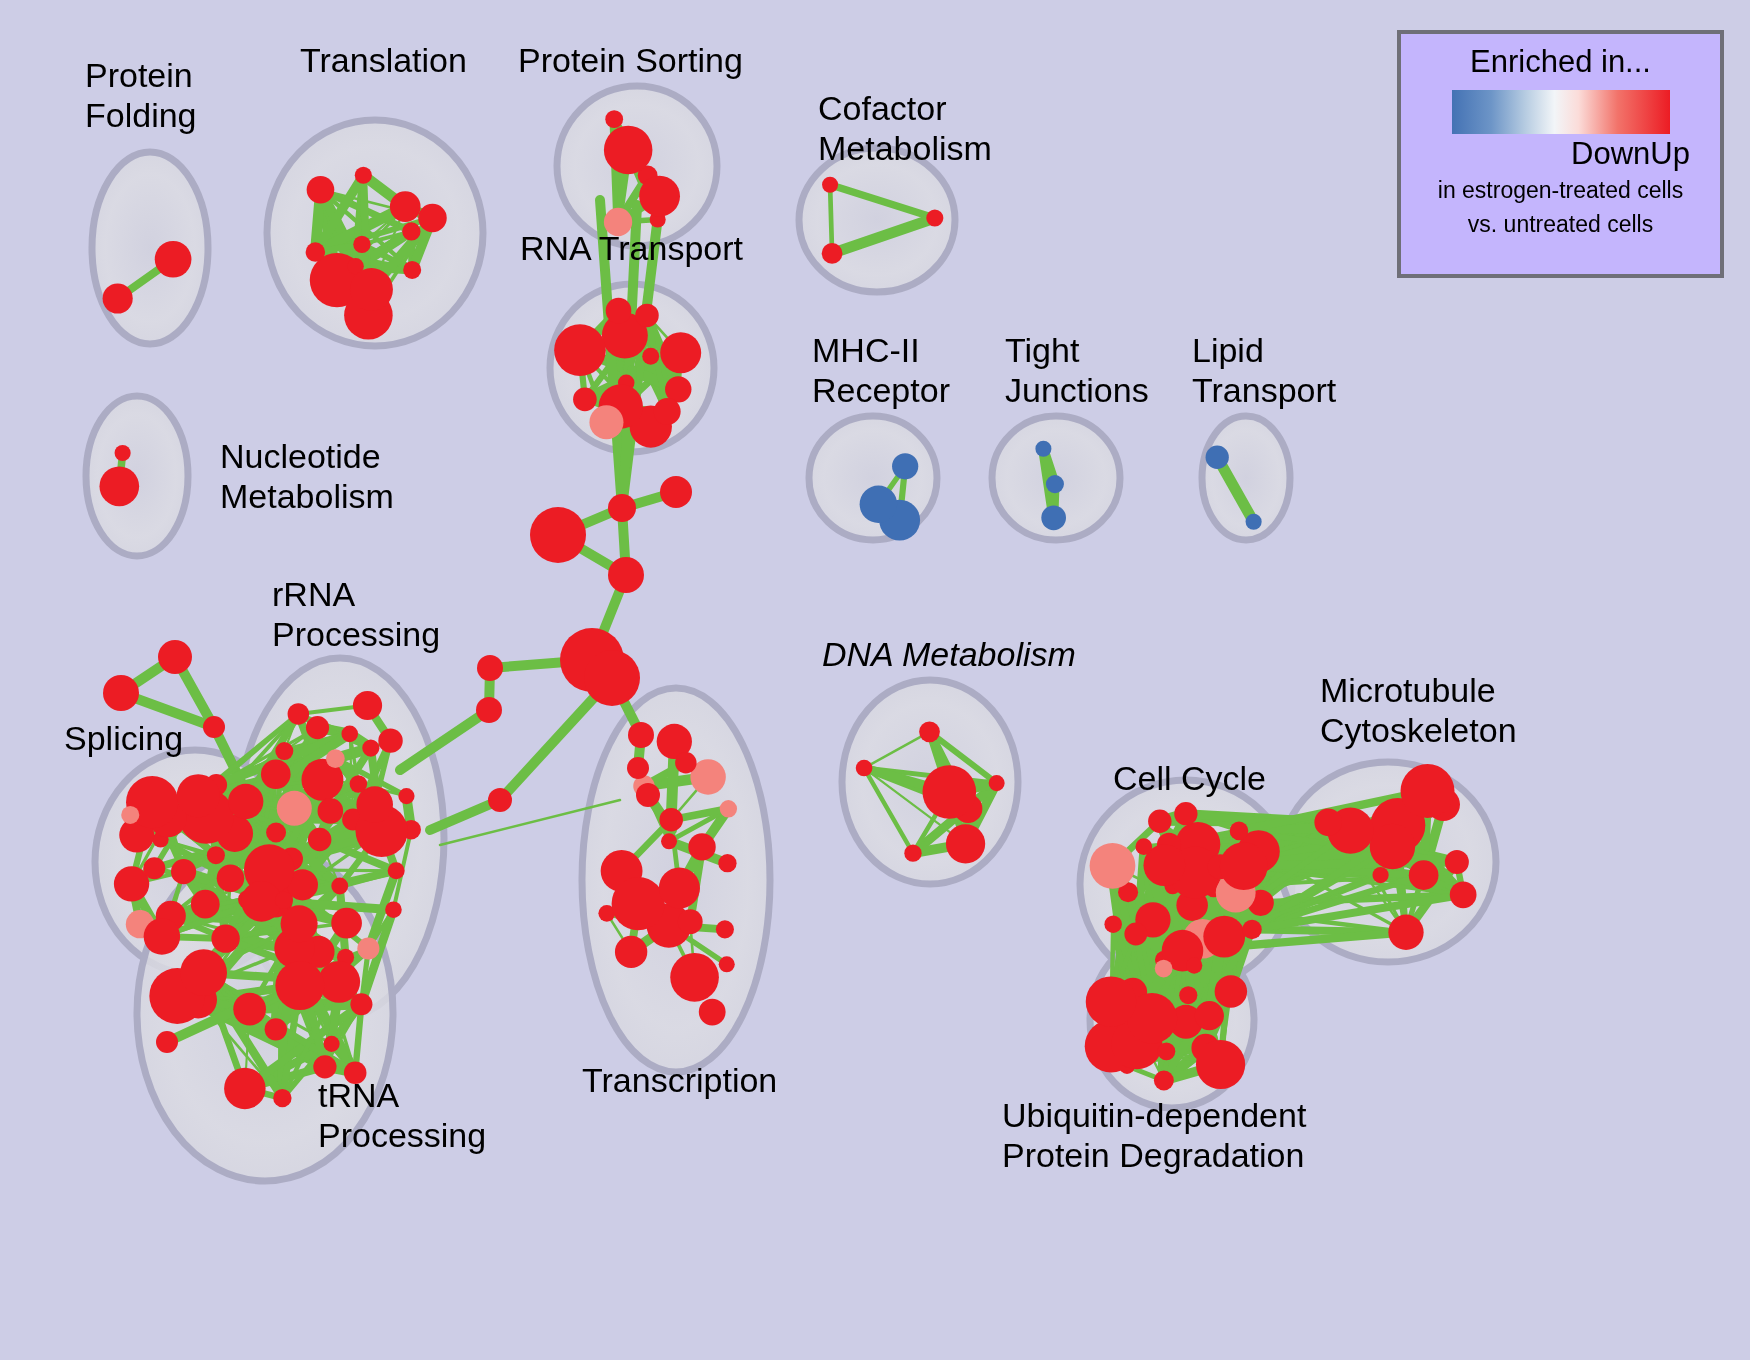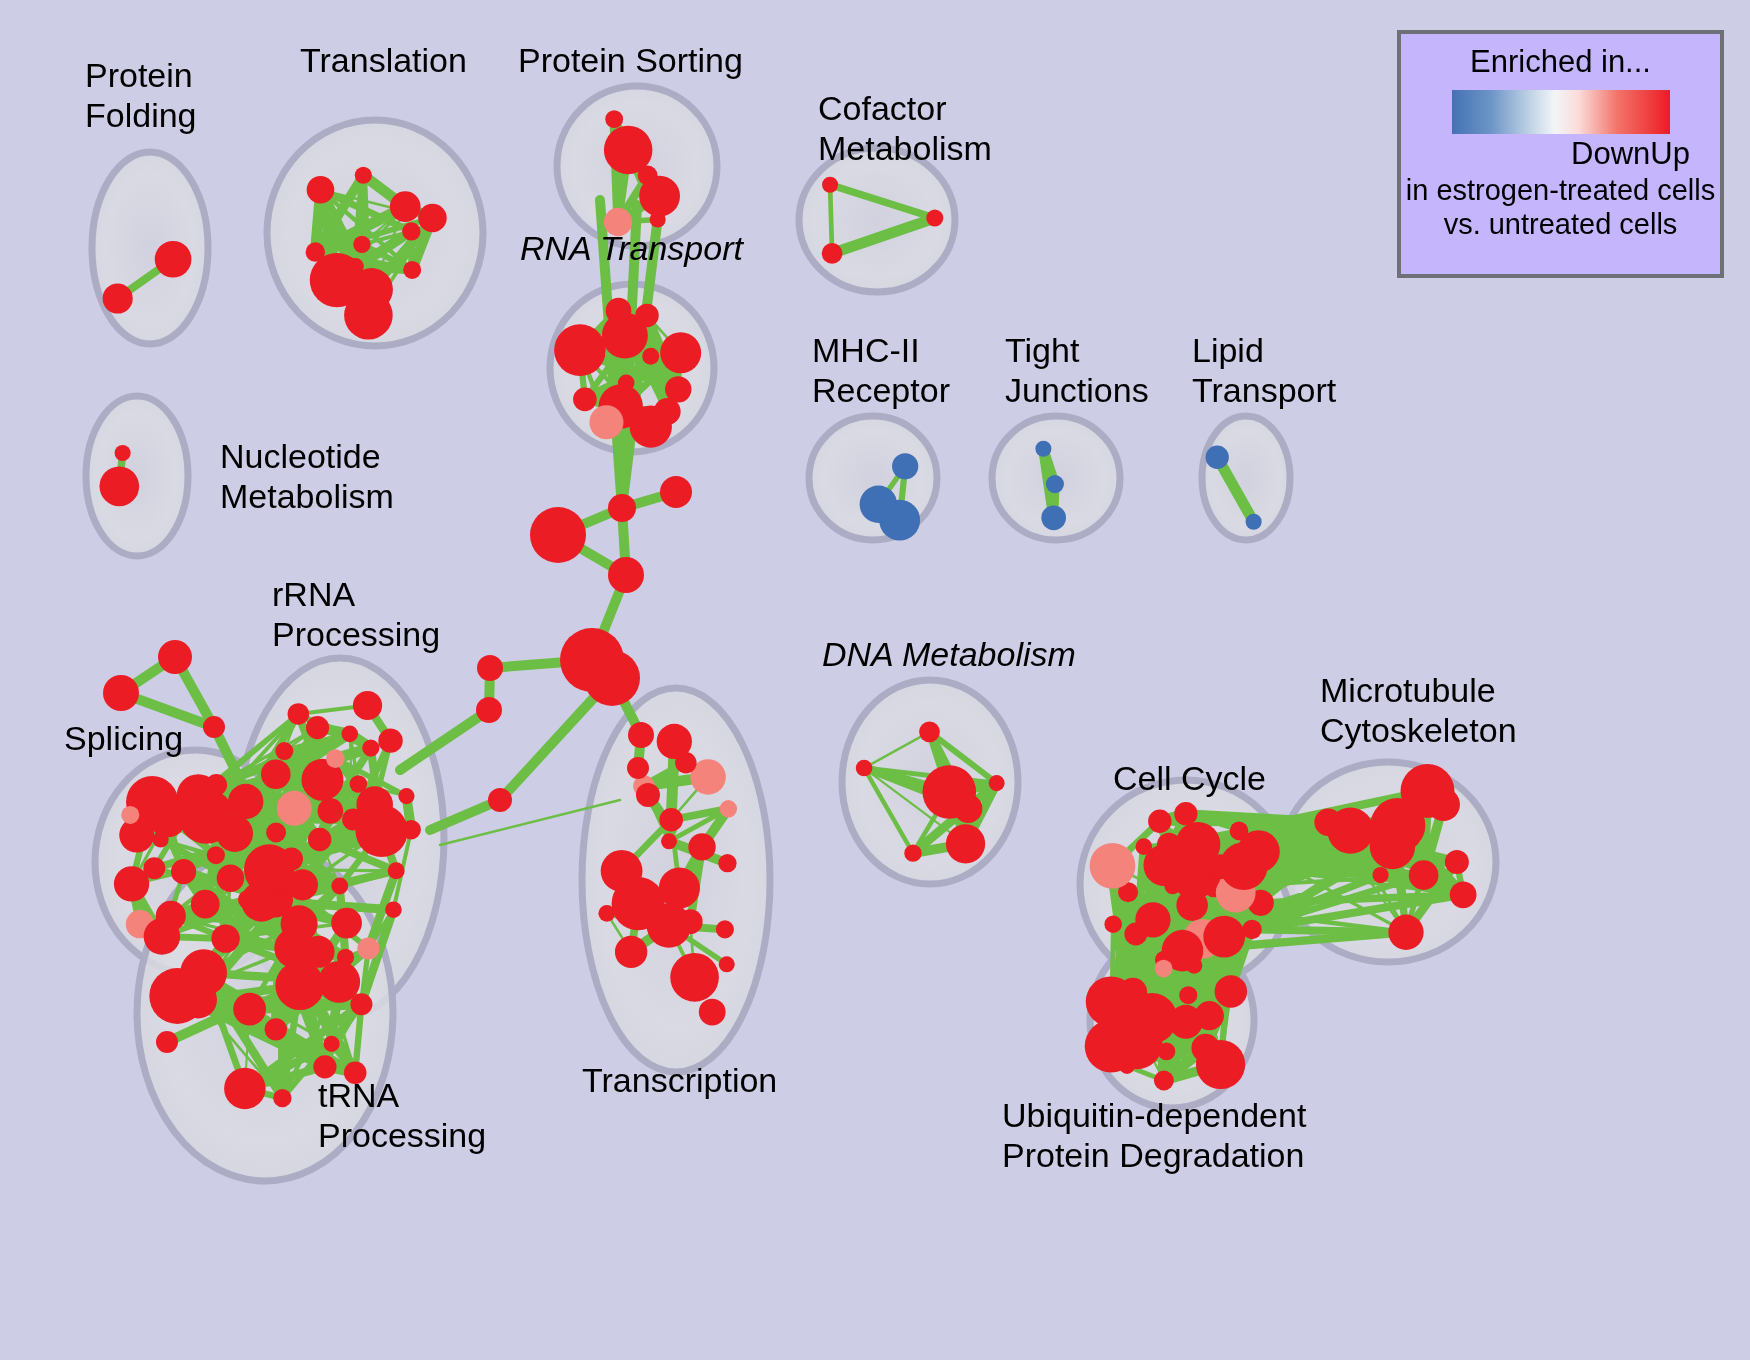--- a/index.html
+++ b/index.html
@@ -6,21 +6,21 @@
   body{font-family:"Liberation Sans", sans-serif;}
   #stage{position:relative;width:1750px;height:1360px;overflow:hidden;background:#cdcde6;}
   #net{position:absolute;left:0;top:0;width:1750px;height:1360px;}
   .cl-label{position:absolute;color:#000;font-size:34px;line-height:40px;font-family:"Liberation Sans",sans-serif;white-space:pre;}
   #legend{position:absolute;left:1397px;top:30px;width:327px;height:248px;
           background:#c4b5fd;border:4px solid #6f6f78;box-sizing:border-box;}
   #legend .ltitle{text-align:center;font-size:31px;margin-top:10px;color:#000;}
   #legend .lbar{margin:10px auto 0 auto;width:218px;height:44px;
       background:linear-gradient(to right,#4472b4 0%,#6d95c7 18%,#b8cde2 34%,#f2f5f8 47%,#fbdcd9 58%,#f2736a 76%,#ec1c24 100%);}
   #legend .lrow{display:flex;justify-content:flex-end;padding:2px 30px 0 26px;font-size:31px;color:#000;}
-  #legend .lsub{text-align:center;font-size:29px;line-height:32px;color:#000;margin-top:2px;}
+  #legend .lsub{text-align:center;font-size:23px;line-height:32px;color:#000;margin-top:2px;}
 </style>
 </head>
 <body>
 
 <div id="stage">
 
   <svg id="net" viewBox="0 0 1750 1360">
     <defs>
       <radialGradient id="gEll" cx="50%" cy="50%" r="62%">
         <stop offset="0%" stop-color="#d2d2de"></stop>
@@ -1187,21 +1187,21 @@
       </g>
   </svg>
 
   <div id="labels">
       <div class="cl-label" style="left: 85px; top: 55px;">Protein
 Folding</div>
       <div class="cl-label" style="left: 300px; top: 40px;">Translation</div>
       <div class="cl-label" style="left: 518px; top: 40px;">Protein Sorting</div>
       <div class="cl-label" style="left: 818px; top: 88px;">Cofactor
 Metabolism</div>
-      <div class="cl-label" style="left: 520px; top: 228px; font-style: italic;">RNA Transport</div>
+      <div class="cl-label" style="left: 520px; top: 228px;">RNA Transport</div>
       <div class="cl-label" style="left: 220px; top: 436px;">Nucleotide
 Metabolism</div>
       <div class="cl-label" style="left: 812px; top: 330px;">MHC-II
 Receptor</div>
       <div class="cl-label" style="left: 1005px; top: 330px;">Tight
 Junctions</div>
       <div class="cl-label" style="left: 1192px; top: 330px;">Lipid
 Transport</div>
       <div class="cl-label" style="left: 272px; top: 574px;">rRNA
 Processing</div>

